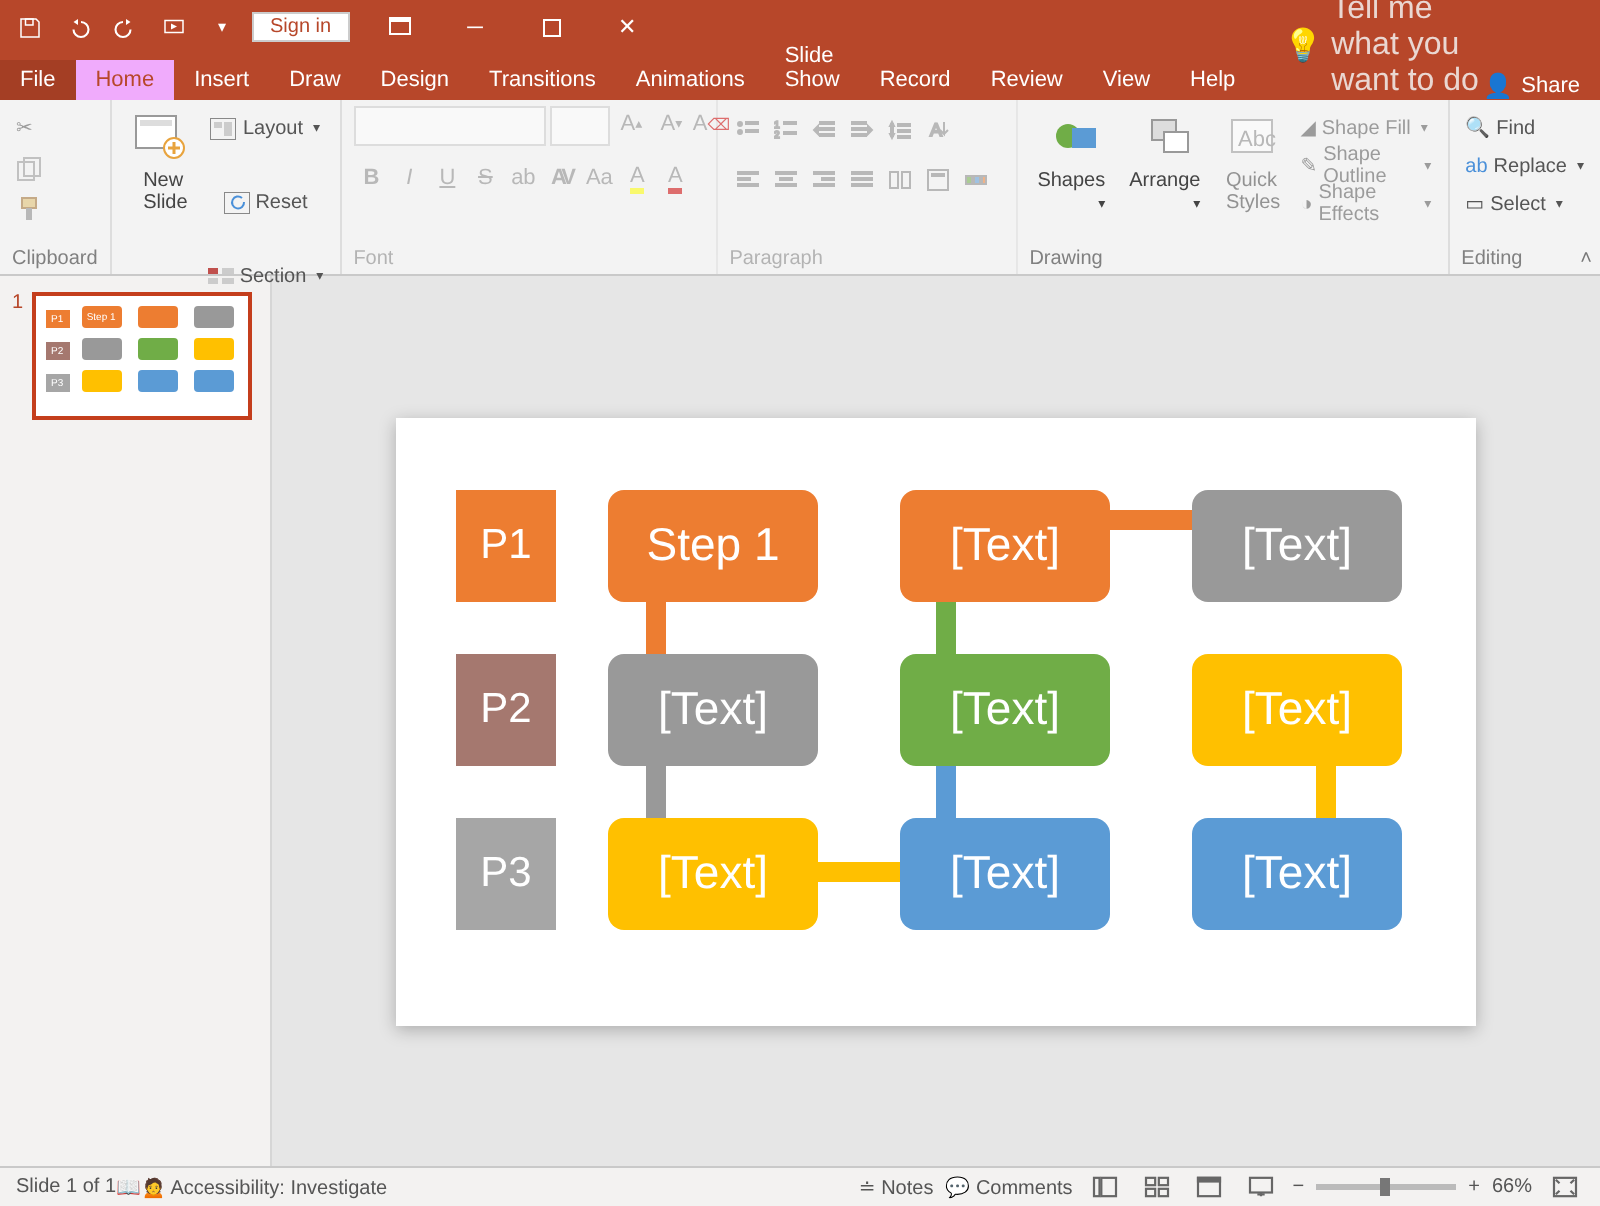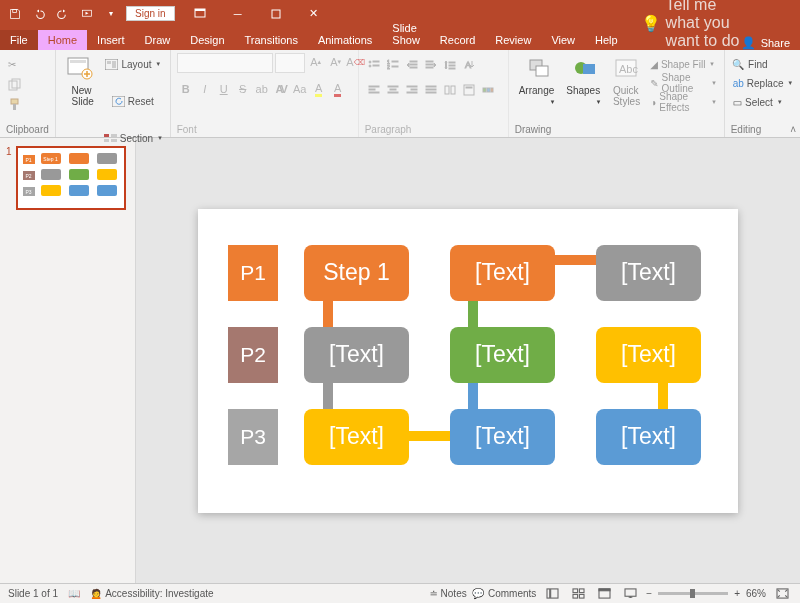--- a/index.html
+++ b/index.html
@@ -55,21 +55,21 @@
   .slide-area { flex: 1; display: flex; align-items: center; justify-content: center; overflow: auto; }
   .slide { width: 540px; height: 304px; background: #fff; box-shadow: 0 2px 8px rgba(0,0,0,.25); position: relative; }
 
   
   .row-label { position: absolute; width: 50px; height: 56px; display: flex; align-items: center; justify-content: center; color: #fff; font-size: 21px; left: 30px; }
   .sbox { position: absolute; width: 105px; height: 56px; border-radius: 8px; display: flex; align-items: center; justify-content: center; color: #fff; font-size: 23px; }
   .conn-v { position: absolute; width: 10px; height: 26px; }
   .conn-h { position: absolute; height: 10px; }
 
   
-  .statusbar { height: 20px; background: #f3f2f1; border-top: 1px solid #c9c9c9; display: flex; align-items: center; font-size: 10px; color: #555; padding: 4px 8px; gap: 10px; }
+  .statusbar { height: 20px; background: #f3f2f1; border-top: 1px solid #c9c9c9; display: flex; align-items: center; font-size: 10px; color: #555; padding: 4px 8px; }
   .statusbar .right { margin-left: auto; display: flex; align-items: center; gap: 6px; }
   .view-btn { width: 20px; height: 16px; display: flex; align-items: center; justify-content: center; color: #666; }
   .view-btn svg { width: 13px; height: 11px; fill: none; stroke: #666; stroke-width: 1.2; }
   .zoom-slider { width: 70px; height: 3px; background: #bbb; position: relative; }
   .zoom-slider::after { content: ""; position: absolute; left: 32px; top: -3px; width: 5px; height: 9px; background: #777; }
 </style>
 </head>
 <body>
 
 <div class="titlebar">
@@ -343,36 +343,36 @@
           </div>
       </div>
     </div>
     <div class="group-label">Paragraph</div>
   </div>
 
   <div class="group">
     <div class="group-content">
       <div class="big-btn">
         <div class="icon-box">
+            <svg width="26" height="22" viewBox="0 0 26 22">
+              <circle cx="8" cy="10" r="6" fill="#70ad47"></circle>
+              <rect x="10" y="6" width="12" height="10" fill="#5b9bd5"></rect>
+            </svg>
+          </div>
+        <span>Shapes</span>
+          <span style="font-size:7px;">▾</span>
+      </div>
+      <div class="big-btn">
+        <div class="icon-box">
             <svg width="24" height="22" viewBox="0 0 24 22">
               <rect x="2" y="2" width="12" height="10" fill="#ddd" stroke="#999"></rect>
               <rect x="8" y="8" width="12" height="10" fill="#fff" stroke="#999"></rect>
             </svg>
           </div>
         <span>Arrange</span>
-          <span style="font-size:7px;">▾</span>
-      </div>
-      <div class="big-btn">
-        <div class="icon-box">
-            <svg width="26" height="22" viewBox="0 0 26 22">
-              <circle cx="8" cy="10" r="6" fill="#70ad47"></circle>
-              <rect x="10" y="6" width="12" height="10" fill="#5b9bd5"></rect>
-            </svg>
-          </div>
-        <span>Shapes</span>
           <span style="font-size:7px;">▾</span>
       </div>
       <div class="big-btn disabled">
         <div class="icon-box">
             <svg width="24" height="22" viewBox="0 0 24 22">
               <rect x="2" y="2" width="20" height="16" fill="#fff" stroke="#999"></rect>
               <text x="5" y="15" font-size="11" fill="#888">Abc</text>
             </svg>
           </div>
         <span style="white-space:pre-line;">Quick

